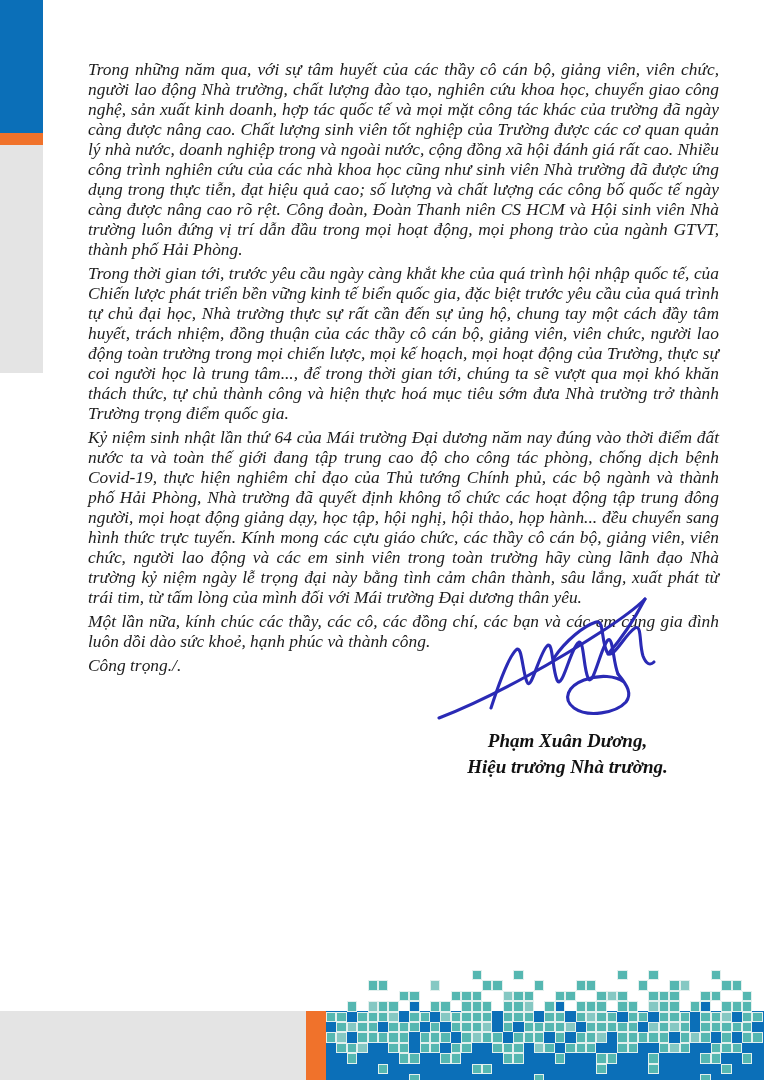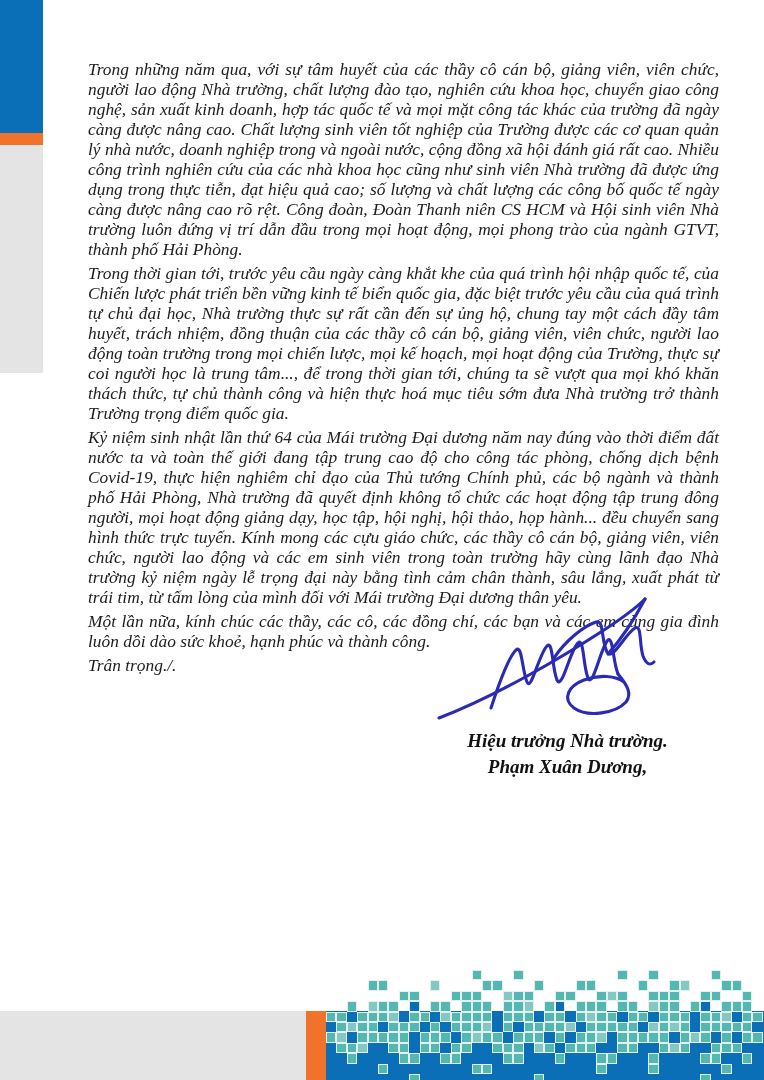--- a/index.html
+++ b/index.html
@@ -65,34 +65,34 @@
 
   <div class="bar bar-blue"></div>
   <div class="bar bar-orange"></div>
   <div class="bar bar-gray"></div>
 
   <div class="letter-body">
     <p>Trong những năm qua, với sự tâm huyết của các thầy cô cán bộ, giảng viên, viên chức, người lao động Nhà trường, chất lượng đào tạo, nghiên cứu khoa học, chuyển giao công nghệ, sản xuất kinh doanh, hợp tác quốc tế và mọi mặt công tác khác của trường đã ngày càng được nâng cao. Chất lượng sinh viên tốt nghiệp của Trường được các cơ quan quản lý nhà nước, doanh nghiệp trong và ngoài nước, cộng đồng xã hội đánh giá rất cao. Nhiều công trình nghiên cứu của các nhà khoa học cũng như sinh viên Nhà trường đã được ứng dụng trong thực tiễn, đạt hiệu quả cao; số lượng và chất lượng các công bố quốc tế ngày càng được nâng cao rõ rệt. Công đoàn, Đoàn Thanh niên CS HCM và Hội sinh viên Nhà trường luôn đứng vị trí dẫn đầu trong mọi hoạt động, mọi phong trào của ngành GTVT, thành phố Hải Phòng.</p>
     <p>Trong thời gian tới, trước yêu cầu ngày càng khắt khe của quá trình hội nhập quốc tế, của Chiến lược phát triển bền vững kinh tế biển quốc gia, đặc biệt trước yêu cầu của quá trình tự chủ đại học, Nhà trường thực sự rất cần đến sự ủng hộ, chung tay một cách đầy tâm huyết, trách nhiệm, đồng thuận của các thầy cô cán bộ, giảng viên, viên chức, người lao động toàn trường trong mọi chiến lược, mọi kế hoạch, mọi hoạt động của Trường, thực sự coi người học là trung tâm..., để trong thời gian tới, chúng ta sẽ vượt qua mọi khó khăn thách thức, tự chủ thành công và hiện thực hoá mục tiêu sớm đưa Nhà trường trở thành Trường trọng điểm quốc gia.</p>
     <p>Kỷ niệm sinh nhật lần thứ 64 của Mái trường Đại dương năm nay đúng vào thời điểm đất nước ta và toàn thế giới đang tập trung cao độ cho công tác phòng, chống dịch bệnh Covid-19, thực hiện nghiêm chỉ đạo của Thủ tướng Chính phủ, các bộ ngành và thành phố Hải Phòng, Nhà trường đã quyết định không tổ chức các hoạt động tập trung đông người, mọi hoạt động giảng dạy, học tập, hội nghị, hội thảo, họp hành... đều chuyển sang hình thức trực tuyến. Kính mong các cựu giáo chức, các thầy cô cán bộ, giảng viên, viên chức, người lao động và các em sinh viên trong toàn trường hãy cùng lãnh đạo Nhà trường kỷ niệm ngày lễ trọng đại này bằng tình cảm chân thành, sâu lắng, xuất phát từ trái tim, từ tấm lòng của mình đối với Mái trường Đại dương thân yêu.</p>
     <p>Một lần nữa, kính chúc các thầy, các cô, các đồng chí, các bạn và các em cùng gia đình luôn dồi dào sức khoẻ, hạnh phúc và thành công.</p>
-    <p class="closing">Trân trọng./.</p>
+    <p class="closing">Công trọng./.</p>
   </div>
 
   <svg class="sig-svg" viewBox="0 0 320 132" aria-hidden="true">
     <path d="M3,122 C60,100 125,62 168,34 C188,21 202,10 209,3"></path>
     <path d="M209,3 C199,22 188,40 172,58"></path>
     <path d="M55,112 C64,84 72,62 80,54 C86,48 86,74 91,86 C95,96 103,58 111,50 C117,44 116,72 121,84 C126,95 134,54 142,47 C148,41 147,70 152,82 C157,93 165,50 172,44 C177,40 177,66 182,78"></path>
     <path d="M118,62 C130,44 148,30 160,26 C168,23 165,44 171,56 C176,66 189,38 199,32 C206,28 203,48 207,60 C210,68 214,70 218,66"></path>
     <path d="M182,78 C192,90 196,98 190,106 C180,117 152,122 138,112 C126,103 132,90 148,84 C164,78 180,80 188,86"></path>
   </svg>
 
   <div class="sign-block">
+    <div>Phạm Xuân Dương,</div>
     <div>Hiệu trưởng Nhà trường.</div>
-    <div>Phạm Xuân Dương,</div>
   </div>
 
   <div class="band band-gray"></div>
   <div class="band band-orange"></div>
   <div class="band band-blue"></div>
   <div class="mosaic">
       <div class="cell cell-t" style="left: 145.6px; top: 0px;"></div>
       <div class="cell cell-t" style="left: 187.2px; top: 0px;"></div>
       <div class="cell cell-t" style="left: 291.2px; top: 0px;"></div>
       <div class="cell cell-t" style="left: 322.4px; top: 0px;"></div>

